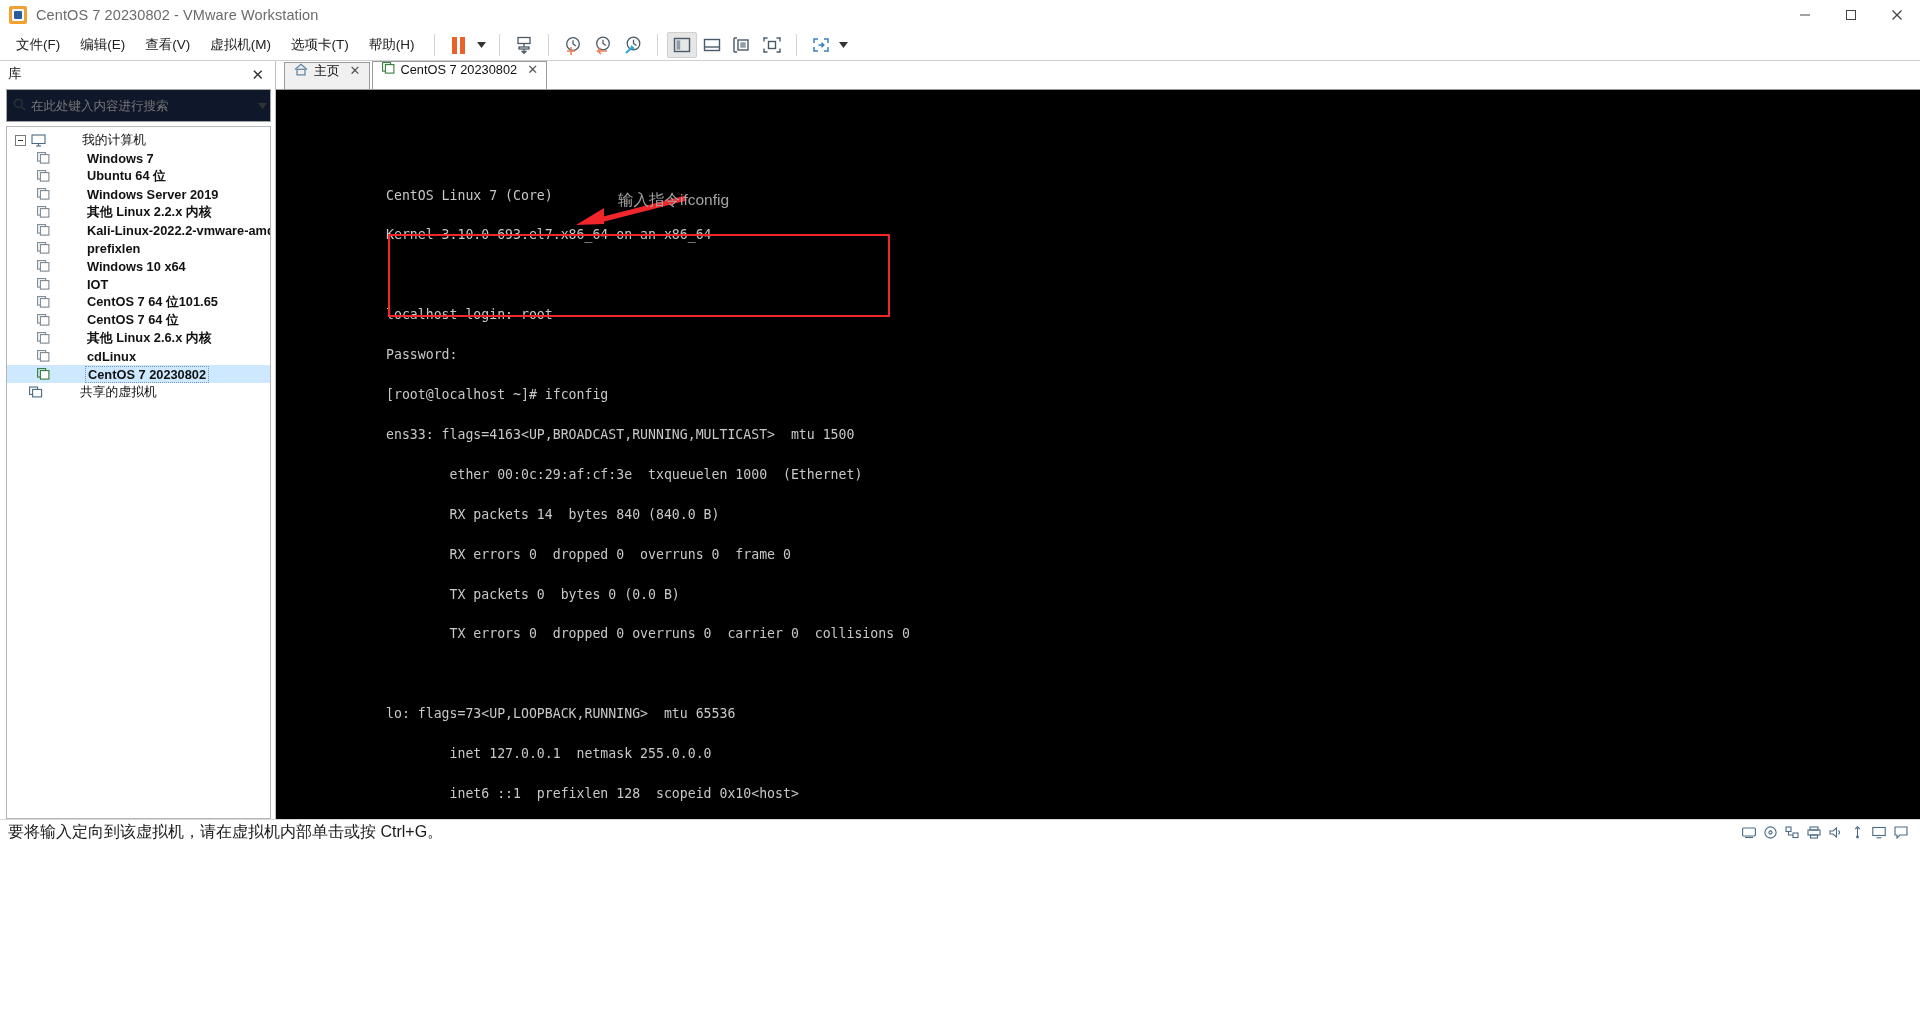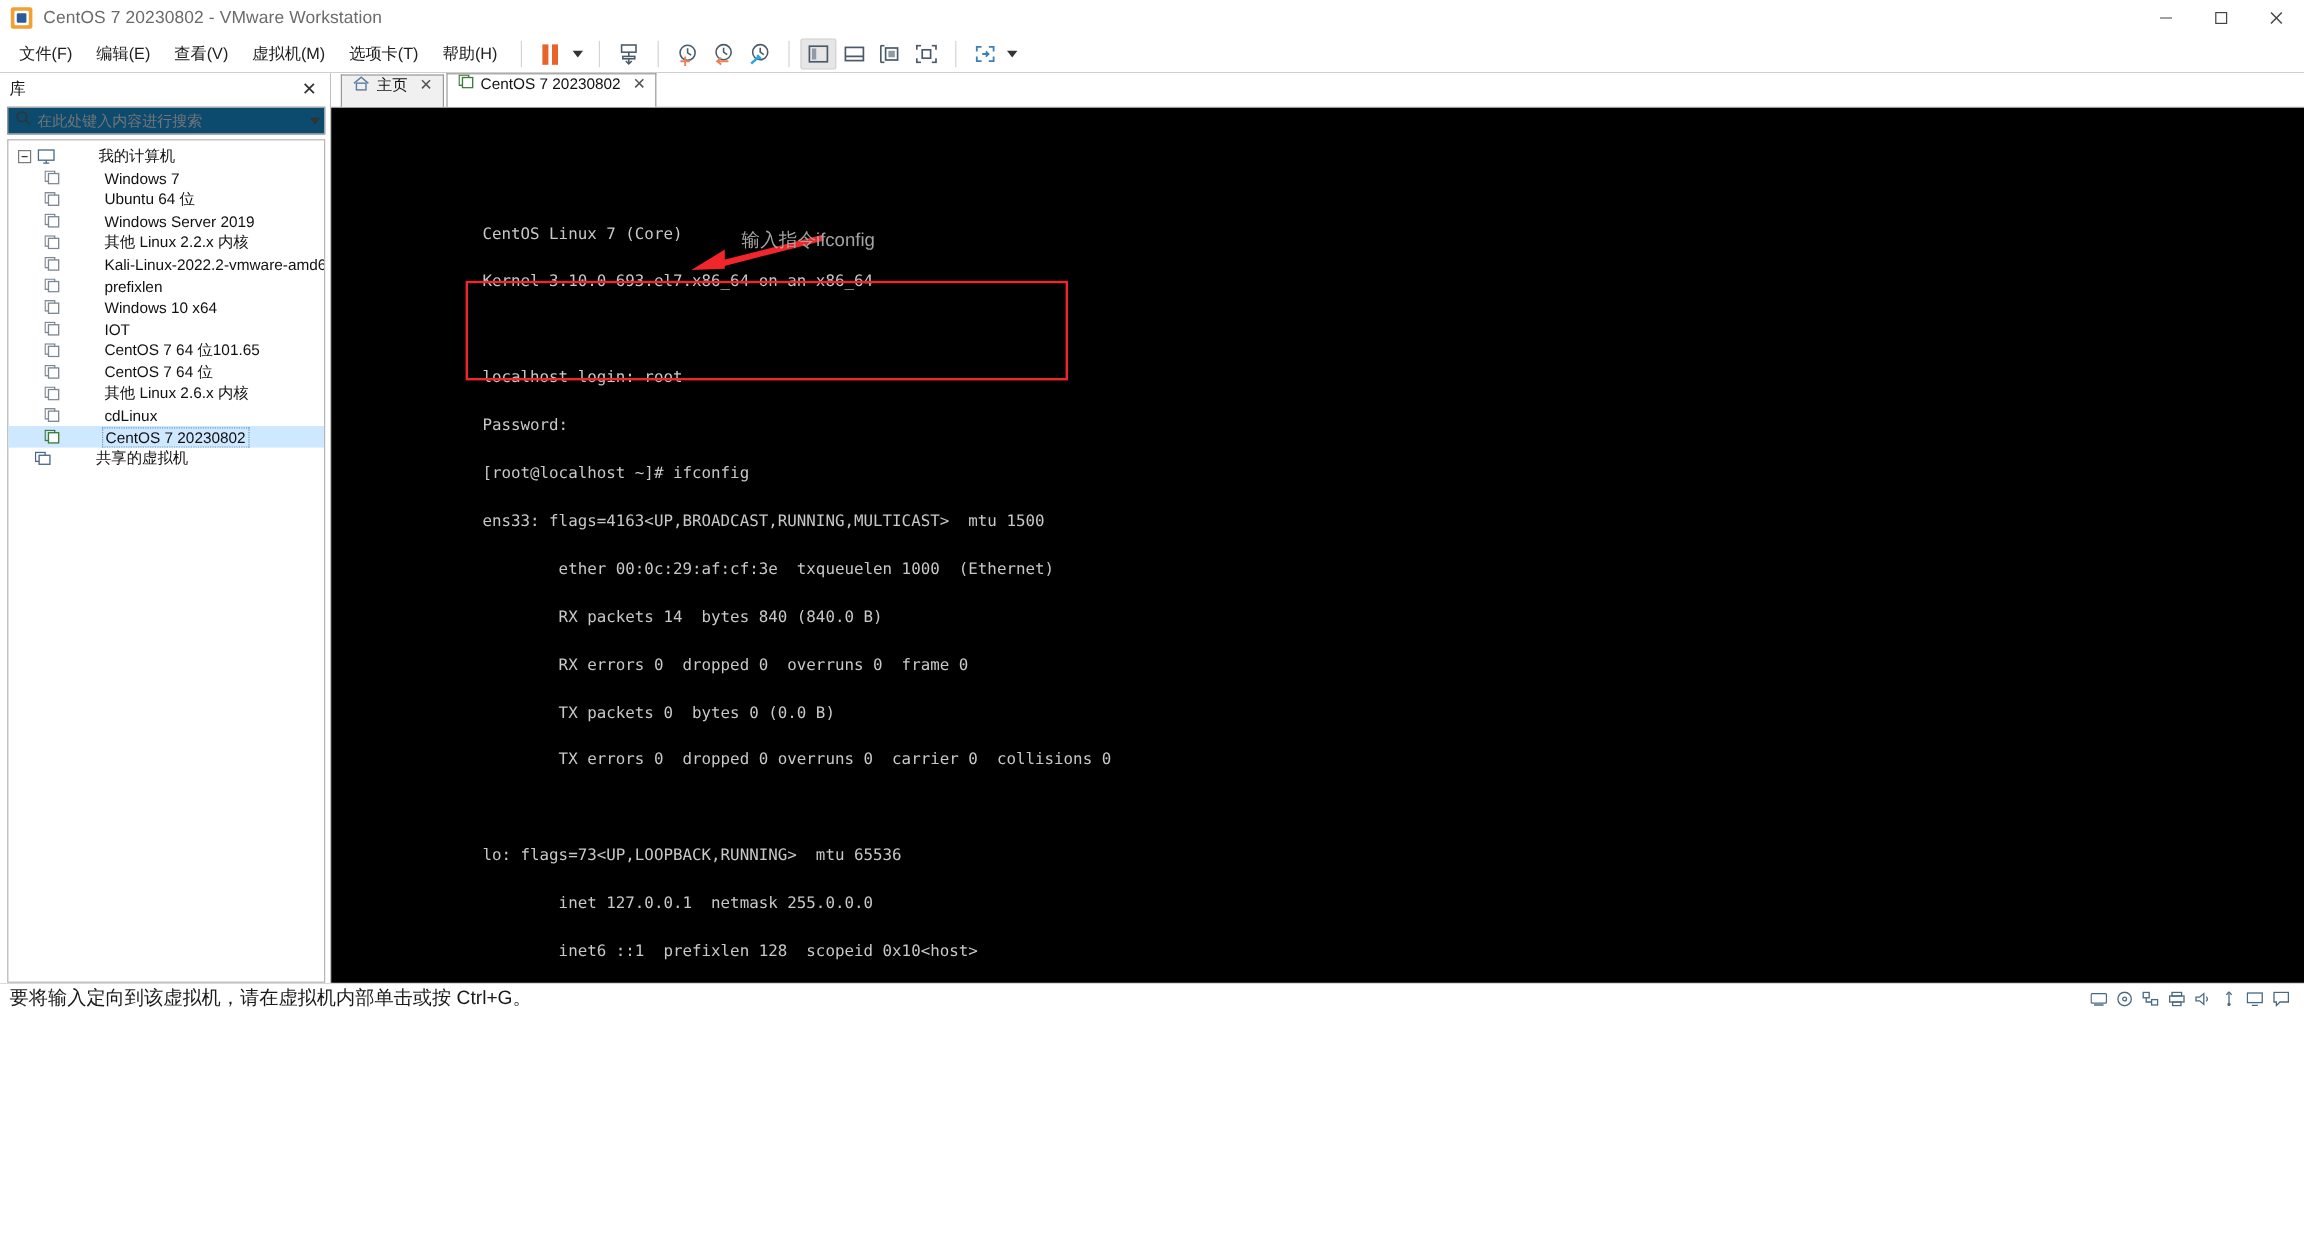--- a/index.html
+++ b/index.html
@@ -66,22 +66,22 @@
     width: 276px; flex: 0 0 276px; background: #ffffff;
     display: flex; flex-direction: column;
     border-right: 1px solid #bfbfbf;
   }
   .lib-header {
     height: 26px; display: flex; align-items: center; justify-content: space-between;
     padding: 0 8px 0 8px; font-size: 13.5px; color: #1a1a1a;
   }
   .lib-close { color:#333; font-size: 15px; line-height: 1; padding: 0 3px; }
   .lib-search {
-    margin: 2px 4px 4px 6px; height: 23px; border: 1px solid #a6a6a6;
-    display: flex; align-items: center; background: #0c4a6e;
+    margin: 2px 4px 4px 6px; height: 33px; border: 1px solid #a6a6a6;
+    display: flex; align-items: center; background: #0f172a;
   }
   .lib-search .mag { margin: 0 5px 0 6px; color: #333; }
   .lib-search input {
     flex: 1; border: 0; outline: none; font-size: 12.5px; color: #999;
     font-family: "Liberation Sans", sans-serif; background: transparent;
   }
   .lib-search .drop { width: 16px; text-align:center; color:#333; font-size: 9px; }
 
   .tree {
     flex: 1; margin: 0 4px 0 6px; border: 1px solid #b5b5b5;
@@ -96,21 +96,21 @@
   .tree-row.selected .row-label { border: 1px dotted #6b9ac4; }
   .expander {
     width: 11px; height: 11px; border: 1px solid #7a7a7a; background: #fff;
     position: relative; margin-right: 5px; flex: 0 0 auto;
   }
   .expander::before {
     content:""; position:absolute; left:2px; top:4px; width:5px; height:1px; background:#333;
   }
   .mon-icon { width: 16px; margin-right: 5px; display:flex; align-items:center; flex:0 0 auto;}
   .vm-icon { width: 14px; margin-right: 6px; display:flex; align-items:center; flex:0 0 auto;}
-  .indent-1 { padding-left: 30px; }
+  .indent-1 { padding-left: 30px; font-weight: bold; }
   .indent-0 { padding-left: 8px; }
   .row-label { padding: 0 2px; margin-left: 28px; }
 
   
   .rightpane { flex: 1; display: flex; flex-direction: column; background: #ffffff; }
 
   .tabstrip {
     height: 29px; display: flex; align-items: flex-end;
     background: #ffffff; border-bottom: 1px solid #9a9a9a;
     padding-left: 8px;
@@ -488,21 +488,21 @@
             <rect x="0.6" y="0.6" width="8" height="8.5" fill="none" stroke="#3a7a3a" stroke-width="1.1"></rect>
             <rect x="3.4" y="2.6" width="8.5" height="8.5" fill="#fff" stroke="#3a7a3a" stroke-width="1.1"></rect>
           </svg>
         </span>
         <span>CentOS 7 20230802</span>
         <span class="tab-close">✕</span>
       </div>
     </div>
 
     <div class="vmscreen">
-      <div class="term" style="left:126px; top:72px;">
+      <div class="term" style="left:110px; top:72px;">
         <div class="line">CentOS Linux 7 (Core)</div>
         <div class="line">Kernel 3.10.0-693.el7.x86_64 on an x86_64</div>
         <div class="line"></div>
         <div class="line">localhost login: root</div>
         <div class="line">Password:</div>
         <div class="line">[root@localhost ~]# ifconfig</div>
         <div class="line">ens33: flags=4163&lt;UP,BROADCAST,RUNNING,MULTICAST&gt;  mtu 1500</div>
         <div class="line">        ether 00:0c:29:af:cf:3e  txqueuelen 1000  (Ethernet)</div>
         <div class="line">        RX packets 14  bytes 840 (840.0 B)</div>
         <div class="line">        RX errors 0  dropped 0  overruns 0  frame 0</div>

